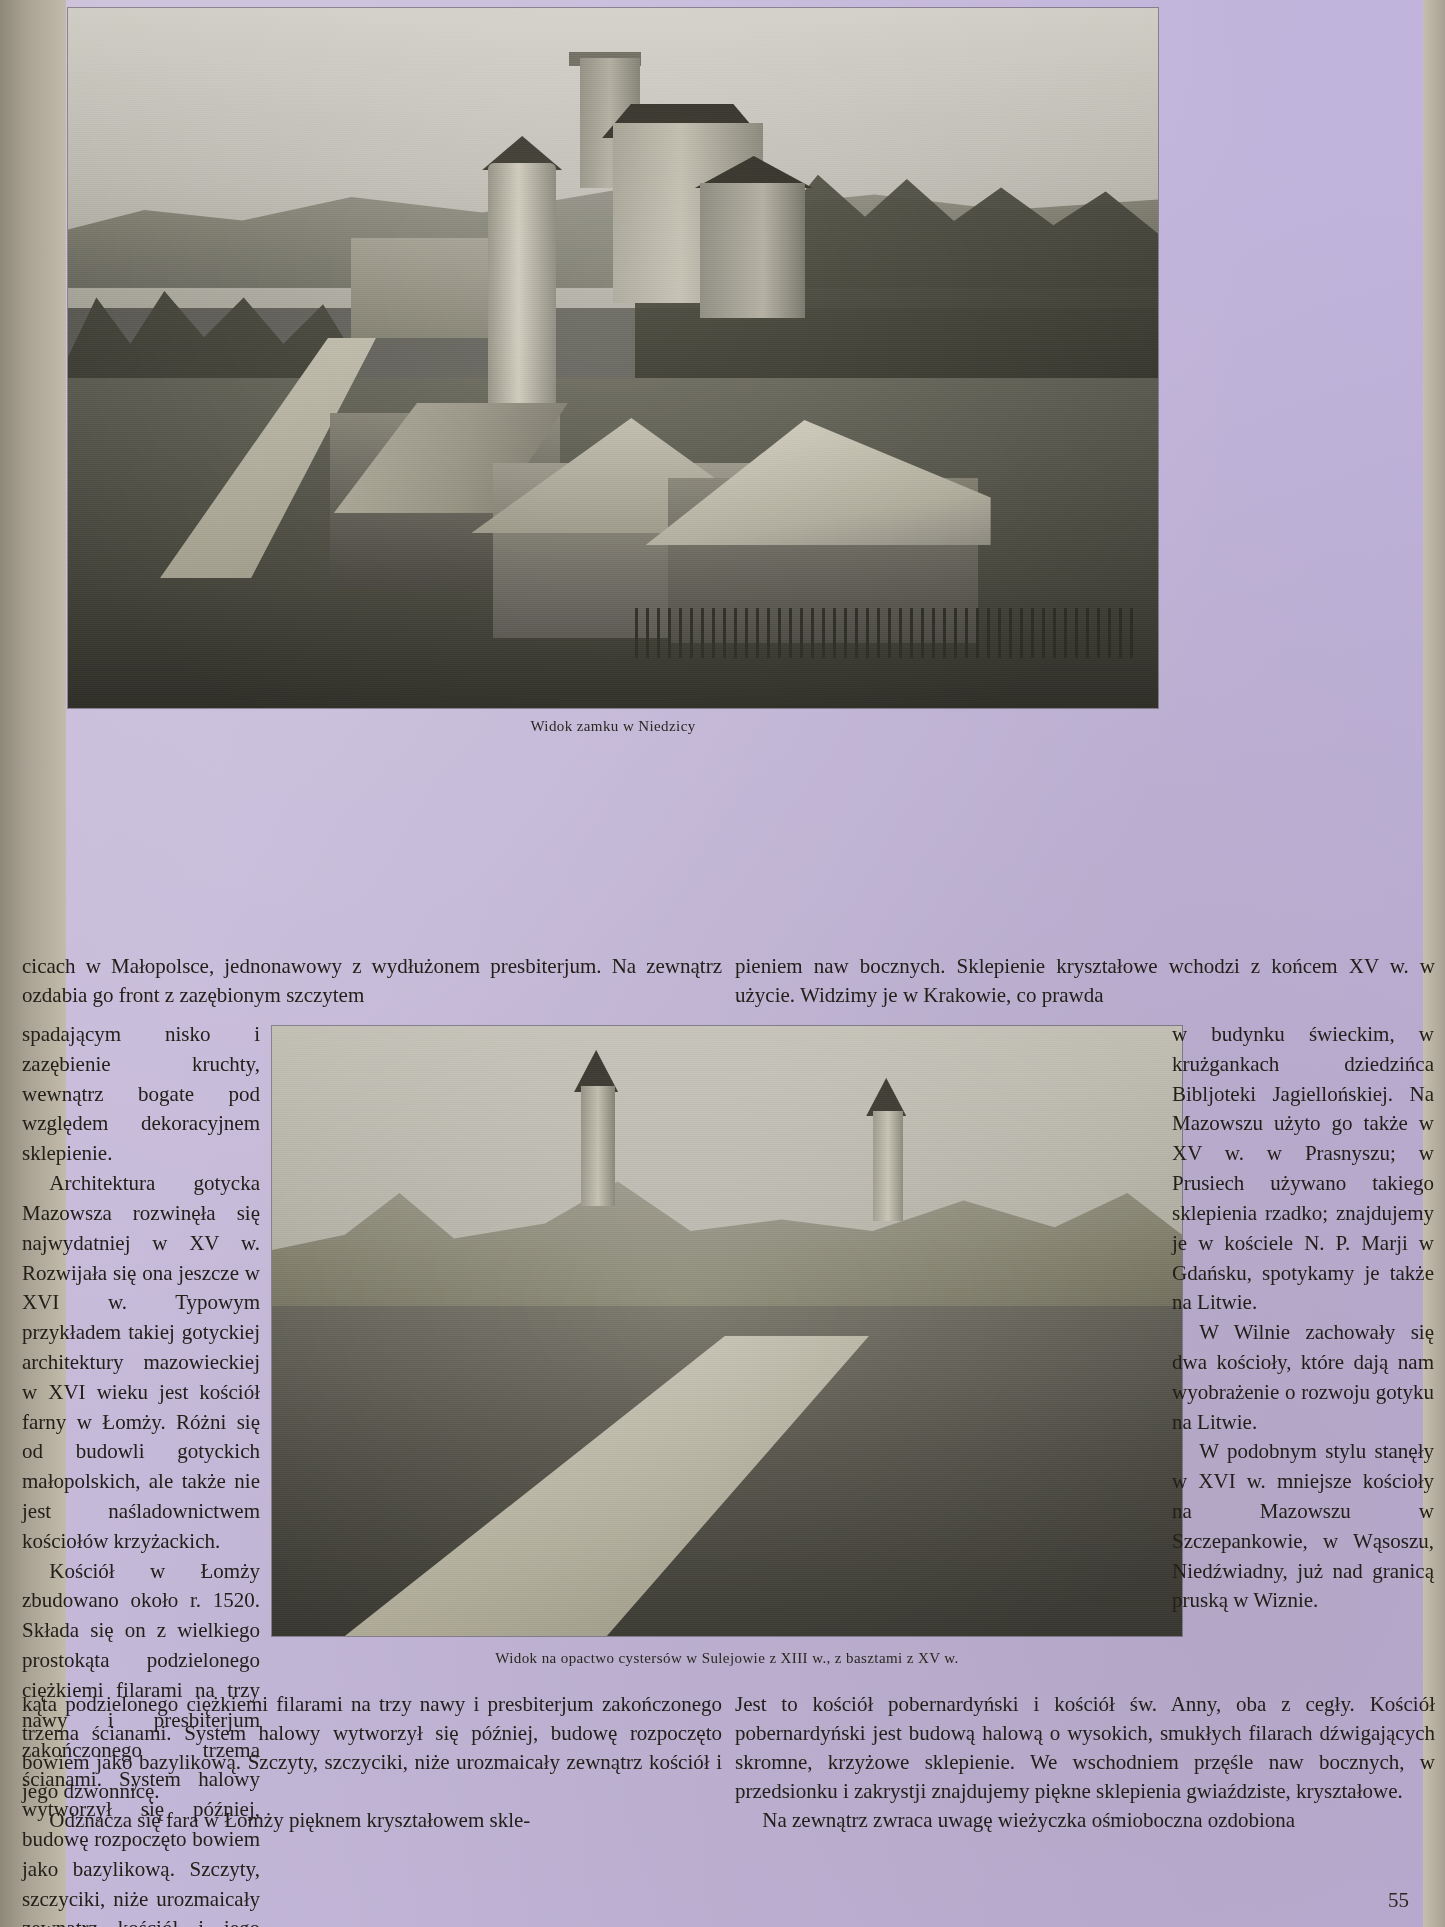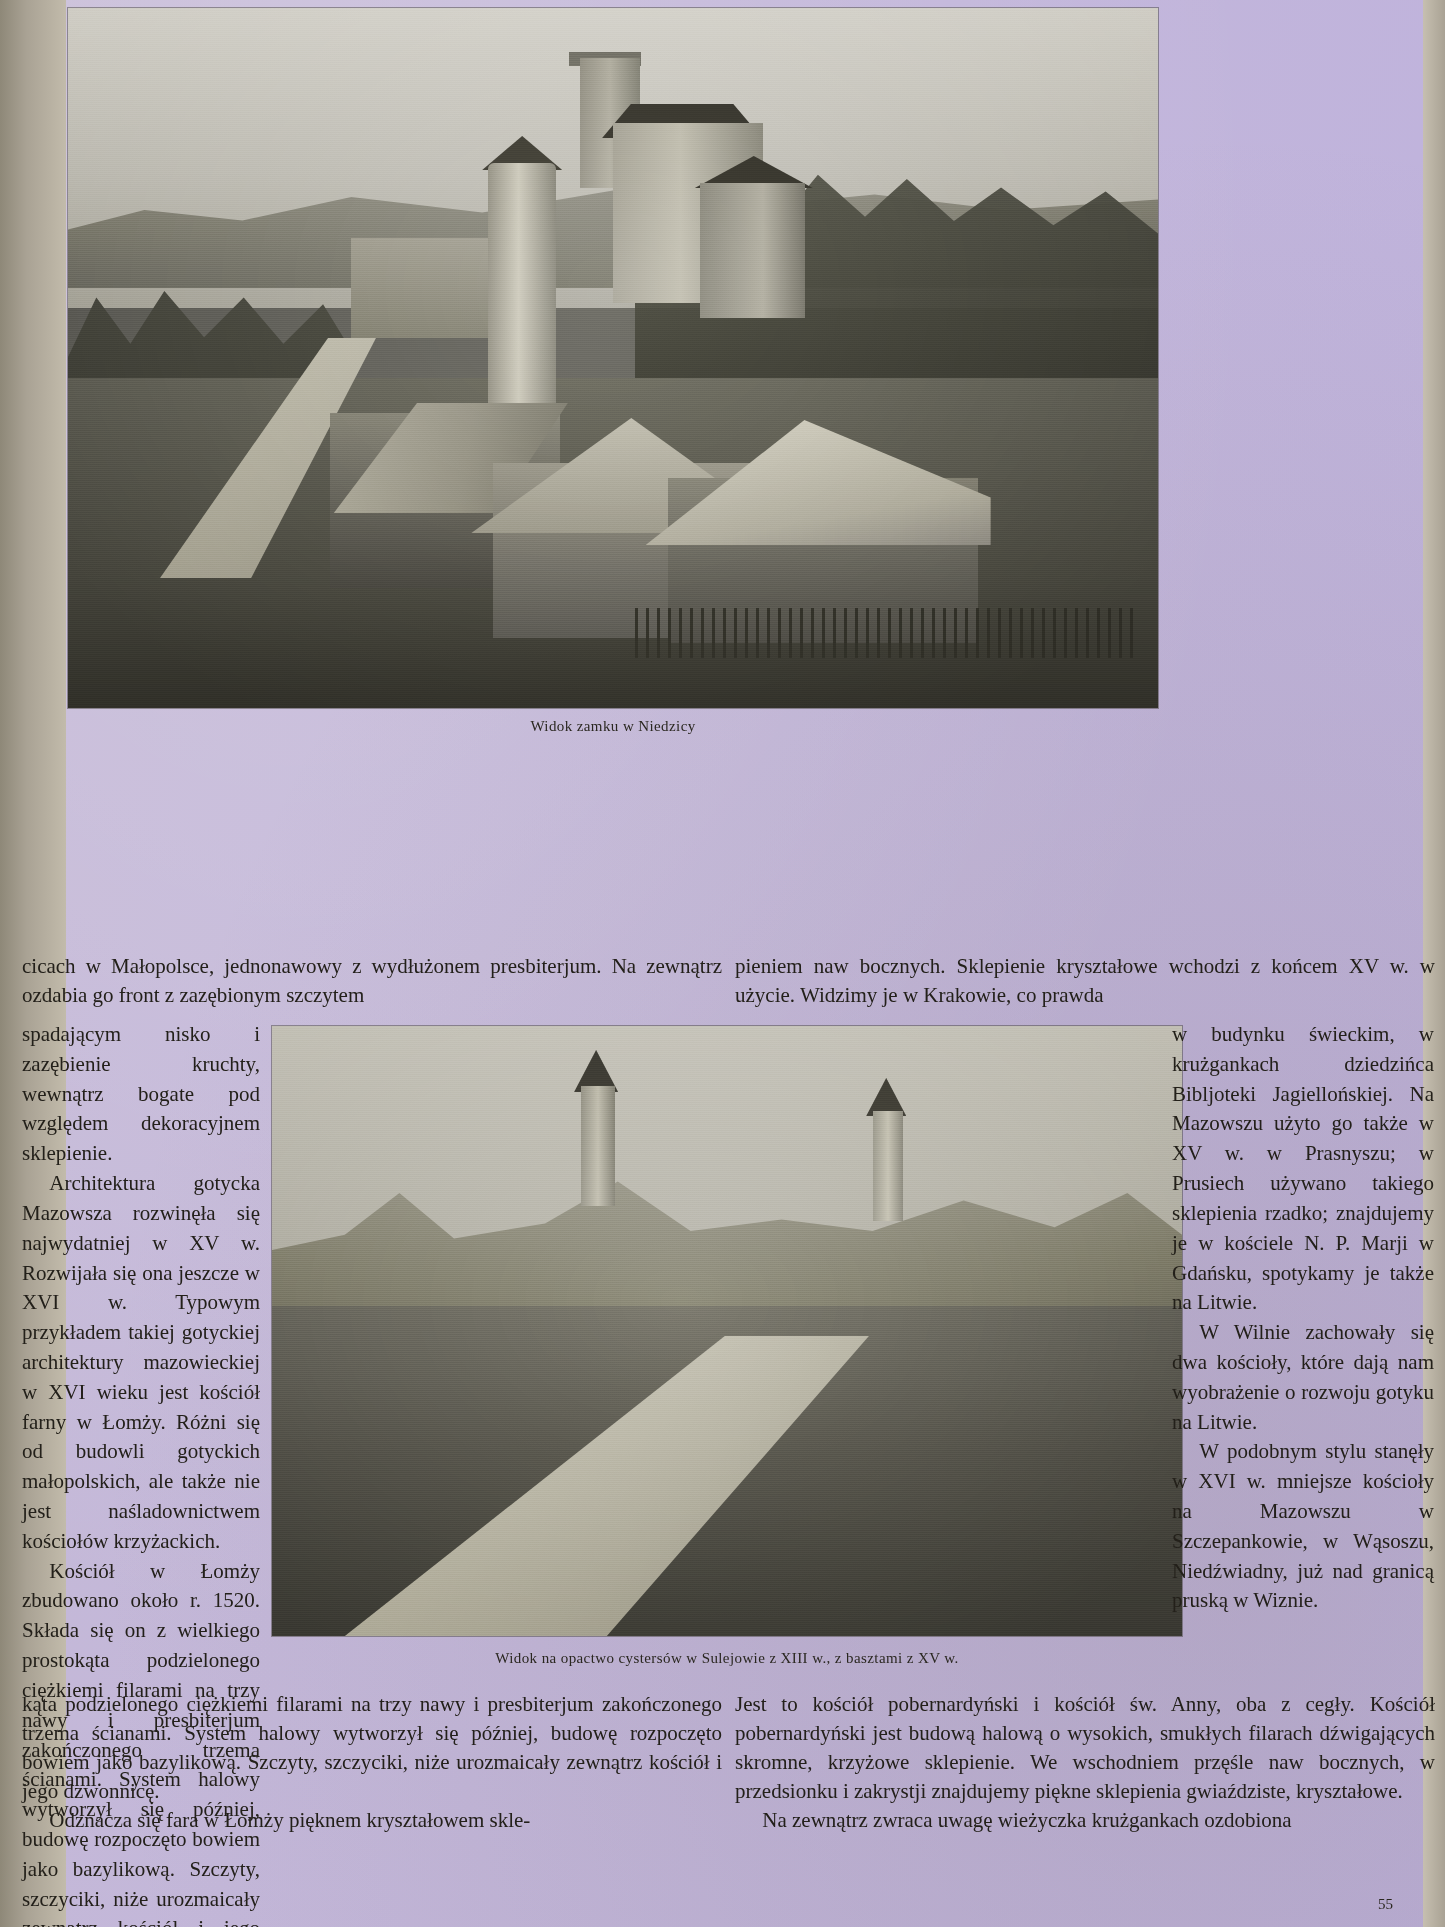--- a/index.html
+++ b/index.html
@@ -231,24 +231,24 @@
   #col-right-top  { left: 735px; top: 952px;  width: 700px; font-size: 21px; }
 
   #col-left-narrow  { left: 22px;  top: 1020px; width: 238px; font-size: 21px; line-height: 1.42; }
   #col-right-narrow { left: 1172px; top: 1020px; width: 262px; font-size: 21px; line-height: 1.42; }
 
   #col-left-bottom  { left: 22px;  top: 1690px; width: 700px; font-size: 21px; }
   #col-right-bottom { left: 735px; top: 1690px; width: 700px; font-size: 21px; }
 
   .page-number {
     position: absolute;
-    right: 52px;
+    right: 36px;
     bottom: 14px;
     font-family: "Liberation Serif", serif;
-    font-size: 15px;
+    font-size: 21px;
     color: #2b2720;
     text-align: right;
   }
 </style>
 </head>
 <body>
 
 <div class="page">
 
   <div class="left-edge"></div>
@@ -312,18 +312,18 @@
     <p class="indent">W Wilnie zachowały się dwa kościoły, które dają nam wyobrażenie o rozwoju gotyku na Litwie.</p>
     <p class="indent">W podobnym stylu stanęły w XVI w. mniejsze kościoły na Mazowszu w Szczepankowie, w Wąsoszu, Niedźwiadny, już nad granicą pruską w Wiznie.</p>
   </div>
 
   <div class="txt" id="col-left-bottom">
     <p>kąta podzielonego ciężkiemi filarami na trzy nawy i presbiterjum zakończonego trzema ścianami. System halowy wytworzył się później, budowę rozpoczęto bowiem jako bazylikową. Szczyty, szczyciki, niże urozmaicały zewnątrz kościół i jego dzwonnicę.</p>
     <p class="indent">Odznacza się fara w Łomży pięknem kryształowem skle-</p>
   </div>
   <div class="txt" id="col-right-bottom">
     <p>Jest to kościół pobernardyński i kościół św. Anny, oba z cegły. Kościół pobernardyński jest budową halową o wysokich, smukłych filarach dźwigających skromne, krzyżowe sklepienie. We wschodniem przęśle naw bocznych, w przedsionku i zakrystji znajdujemy piękne sklepienia gwiaździste, kryształowe.</p>
-    <p class="indent">Na zewnątrz zwraca uwagę wieżyczka krużgankach ozdobiona</p>
+    <p class="indent">Na zewnątrz zwraca uwagę wieżyczka ośmioboczna ozdobiona</p>
   </div>
 
   <div class="page-number">55</div>
 
 </div>
 
 </body></html>

